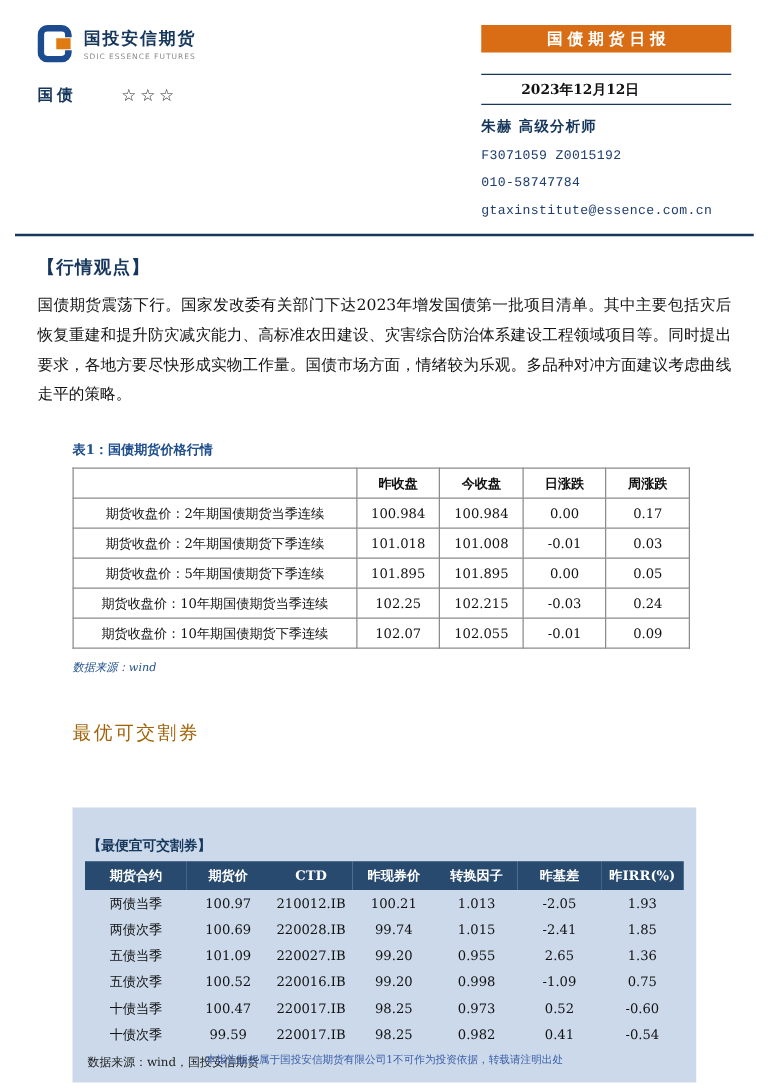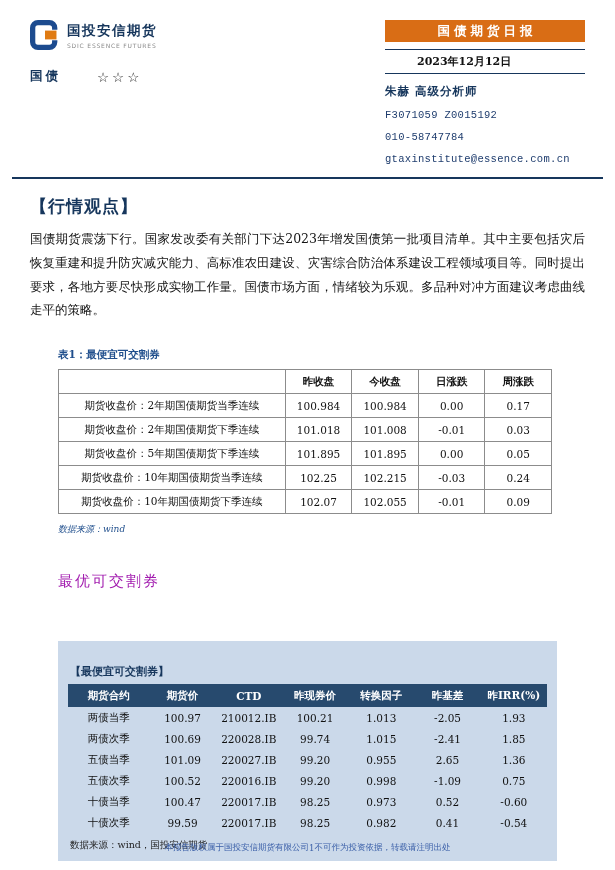--- a/index.html
+++ b/index.html
@@ -16,42 +16,42 @@
   .logo-en { font-size:6px; color:#8a8a8a; letter-spacing:0.8px; margin-top:2px; font-family:"DejaVu Sans","Liberation Sans",sans-serif; }
   .rating-bar { margin-top:12px; width:118px; height:19px; background:#16365C; color:#fff;
     font-size:11px; font-weight:bold; text-align:center; line-height:19px; letter-spacing:7px; padding-left:7px; }
   .product-row { margin-top:14px; display:flex; align-items:center; }
   .product { font-size:12.5px; font-weight:bold; color:#16365C; letter-spacing:3px; }
   .stars { margin-left:36px; font-size:13.5px; color:#2b2b2b; letter-spacing:3px; }
 
   .top-right { width:200px; }
   .title-bar { height:22px; background:#D96D15; color:#fff; font-weight:bold; font-size:12.5px;
     text-align:center; line-height:22px; letter-spacing:4px; padding-left:4px; }
-  .date-box { margin-top:7px; border-top:1.5px solid #16365C; border-bottom:1.5px solid #16365C;
+  .date-box { margin-top:17px; border-top:1.5px solid #16365C; border-bottom:1.5px solid #16365C;
     padding:4px 0 4px 32px; font-weight:bold; font-size:11px; color:#111; }
   .analyst { margin-top:10px; font-size:11.5px; font-weight:bold; color:#16365C; letter-spacing:1px; }
   .mono-line { font-family:"Liberation Mono","DejaVu Sans Mono",monospace; color:#1F3D6E;
     font-size:10.5px; margin-top:10px; letter-spacing:0.3px; }
 
   .main-divider { margin:12px 12px 0 12px; border-top:2px solid #16365C; }
 
   
-  .section-title { margin:16px 30px 0 30px; color:#16365C; font-weight:bold; font-size:17px; letter-spacing:1px; }
+  .section-title { margin:16px 30px 0 30px; color:#16365C; font-weight:bold; font-size:14px; letter-spacing:1px; }
   .body-text { margin:9px 30px 0 30px; font-size:12.5px; line-height:1.9; text-align:justify; color:#141414; }
 
   
   .table1-title { margin:26px 0 7px 58px; color:#1F4E8C; font-weight:bold; font-size:10.5px; }
   .table1 { margin-left:58px; width:494px; border-collapse:collapse; font-size:10.5px; color:#111; table-layout:fixed; }
   .table1 th, .table1 td { border:1px solid #8c8c8c; padding:4.5px 2px; text-align:center; }
   .table1 th { font-weight:bold; }
   .table1 th:first-child, .table1 td:first-child { width:46%; }
   .source-note { margin:9px 0 0 58px; color:#1F4E8C; font-style:italic; font-size:9px; }
 
   
-  .section2-title { margin:36px 0 0 58px; font-size:15px; color:#a21caf; letter-spacing:2px; }
+  .section2-title { margin:36px 0 0 58px; font-size:15px; color:#a16207; letter-spacing:2px; }
   .blue-block { margin:50px 58px 0 58px; background:#CBD9EA; padding:21px 10px 8px 10px; }
   .block-title { font-size:11px; font-weight:bold; color:#16365C; padding:2px 0 5px 2px; }
   .table2 { width:100%; border-collapse:collapse; font-size:10.5px; table-layout:fixed; }
   .table2 th { background:#274A6E; color:#fff; font-weight:bold; padding:4.5px 2px; text-align:center; }
   .table2 td { padding:3.5px 2px; text-align:center; color:#111; }
   .table2 th:first-child { width:17%; }
   .source2 { font-size:9.5px; color:#1c1c1c; padding:6px 0 1px 2px; }
 
   
   .footer { position:absolute; left:30px; right:30px; bottom:16px; display:flex;
@@ -91,21 +91,21 @@
       <div class="mono-line">010-58747784</div>
       <div class="mono-line">gtaxinstitute@essence.com.cn</div>
     </div>
   </div>
 
   <div class="main-divider"></div>
 
   <div class="section-title">【行情观点】</div>
   <div class="body-text">国债期货震荡下行。国家发改委有关部门下达2023年增发国债第一批项目清单。其中主要包括灾后恢复重建和提升防灾减灾能力、高标准农田建设、灾害综合防治体系建设工程领域项目等。同时提出要求，各地方要尽快形成实物工作量。国债市场方面，情绪较为乐观。多品种对冲方面建议考虑曲线走平的策略。</div>
 
-  <div class="table1-title">表1：最便宜可交割券</div>
+  <div class="table1-title">表1：国债期货价格行情</div>
   <table class="table1">
     <thead>
       <tr>
           <th></th>
           <th>昨收盘</th>
           <th>今收盘</th>
           <th>日涨跌</th>
           <th>周涨跌</th>
         </tr>
     </thead>

